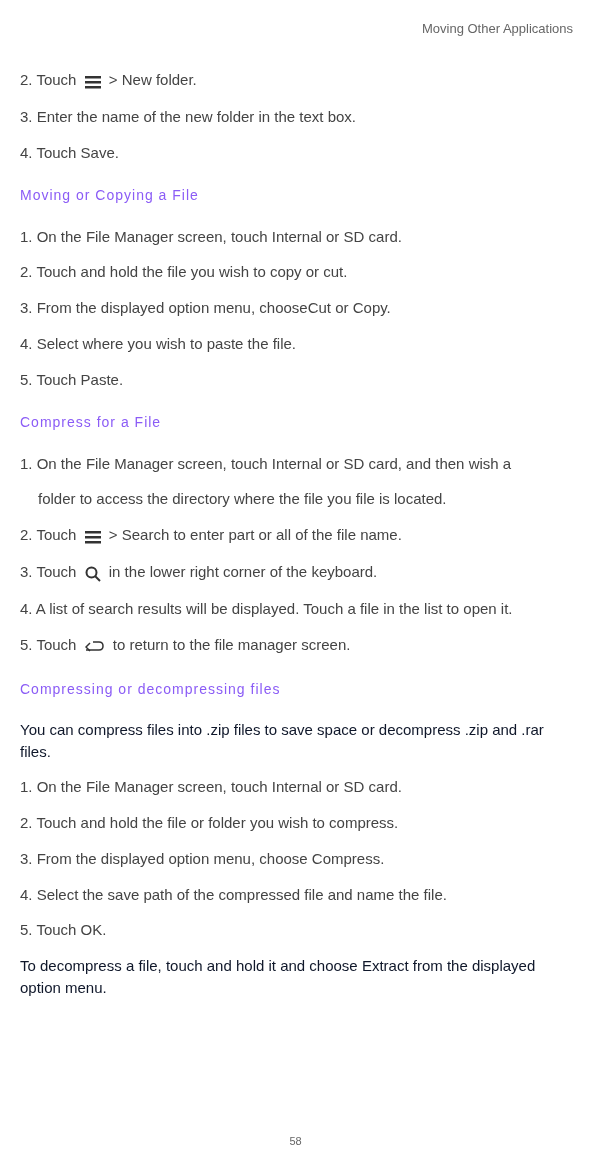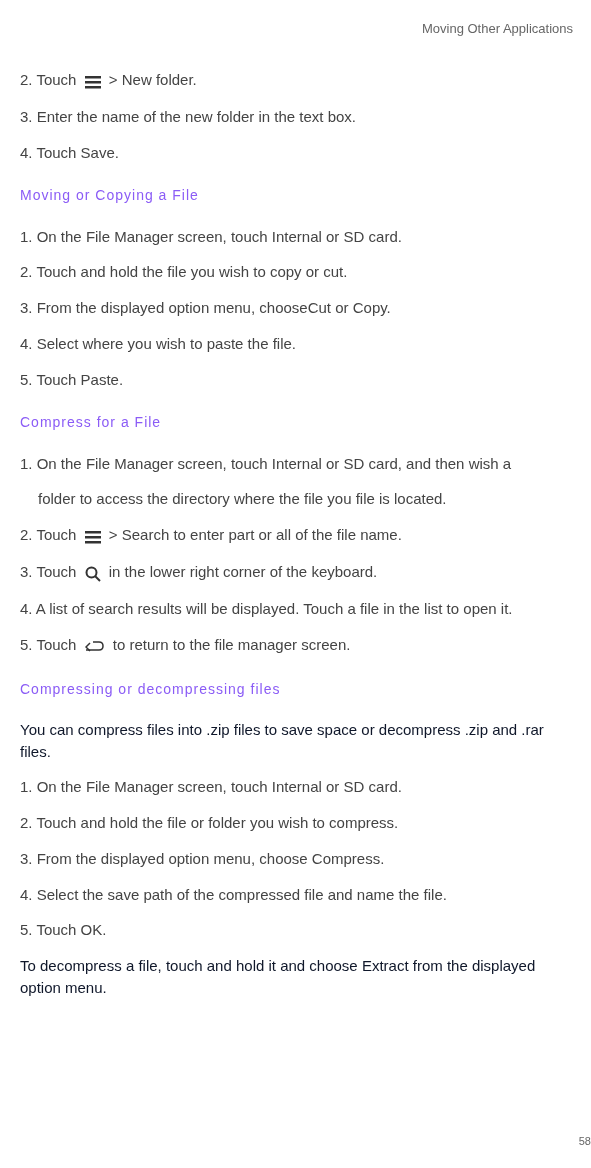--- a/index.html
+++ b/index.html
@@ -61,21 +61,21 @@
     .icon-back {
       display: inline-block;
       vertical-align: middle;
       margin: 0 4px;
     }
     .page-number {
       position: absolute;
       bottom: 18px;
       left: 0;
       right: 0;
-      text-align: right;
+      text-align: center;
       font-size: 11px;
       color: #666;
     }
     svg {
       display: inline-block;
       vertical-align: middle;
     }
   </style>
 </head>
 <body>

